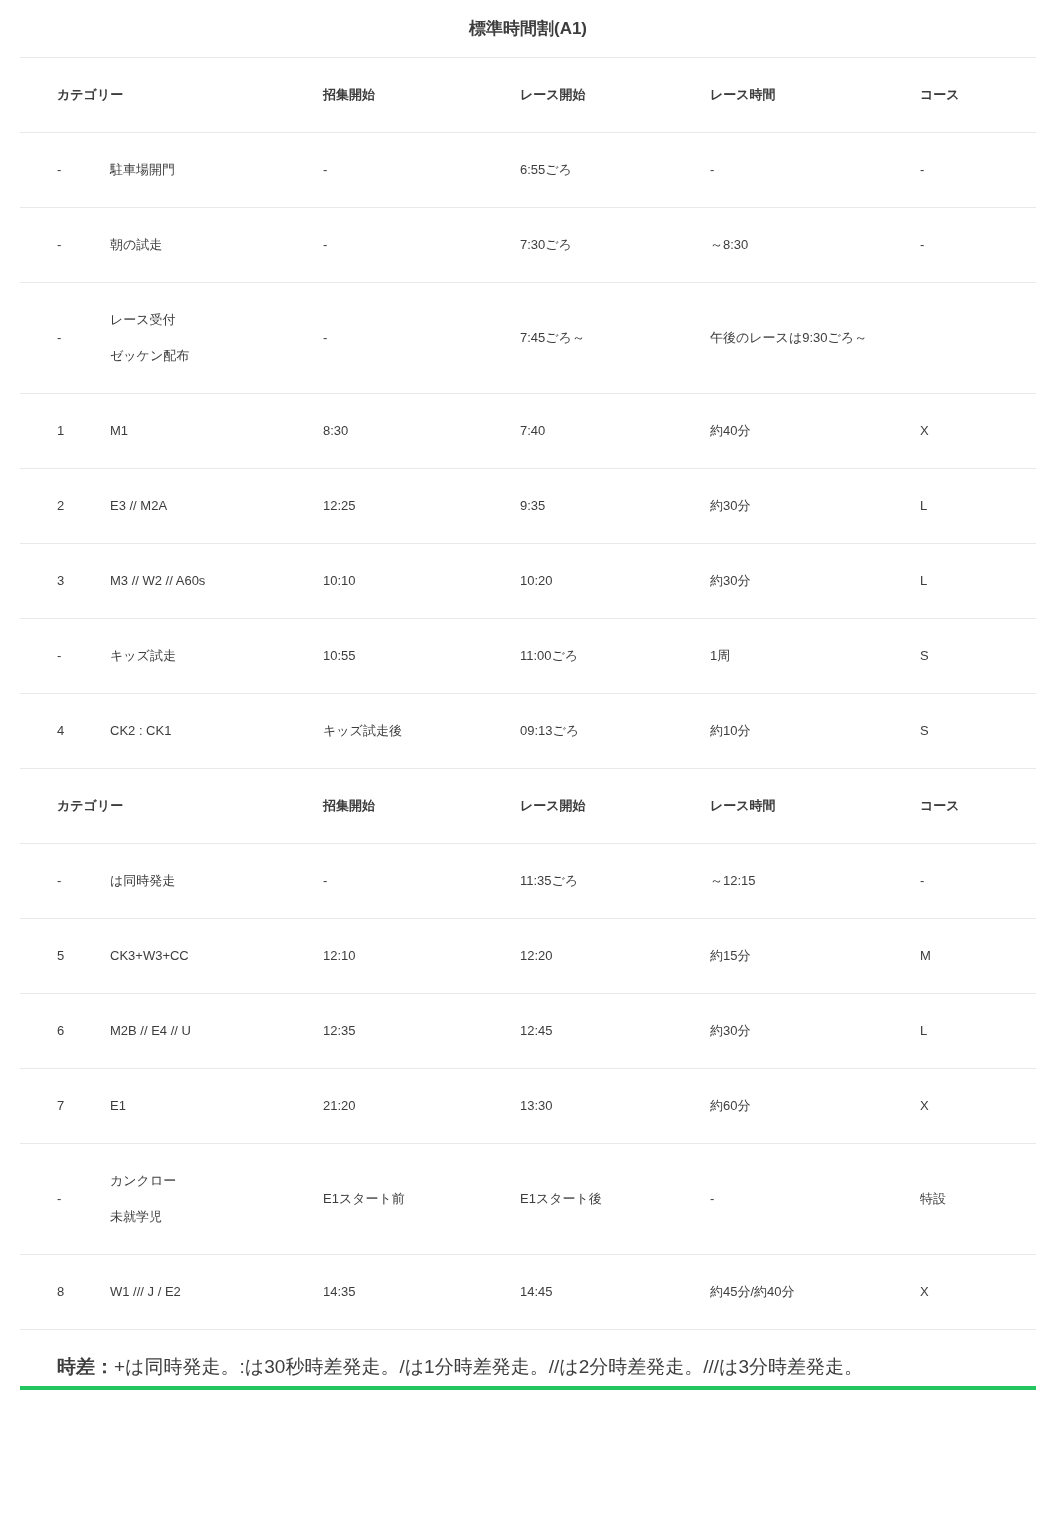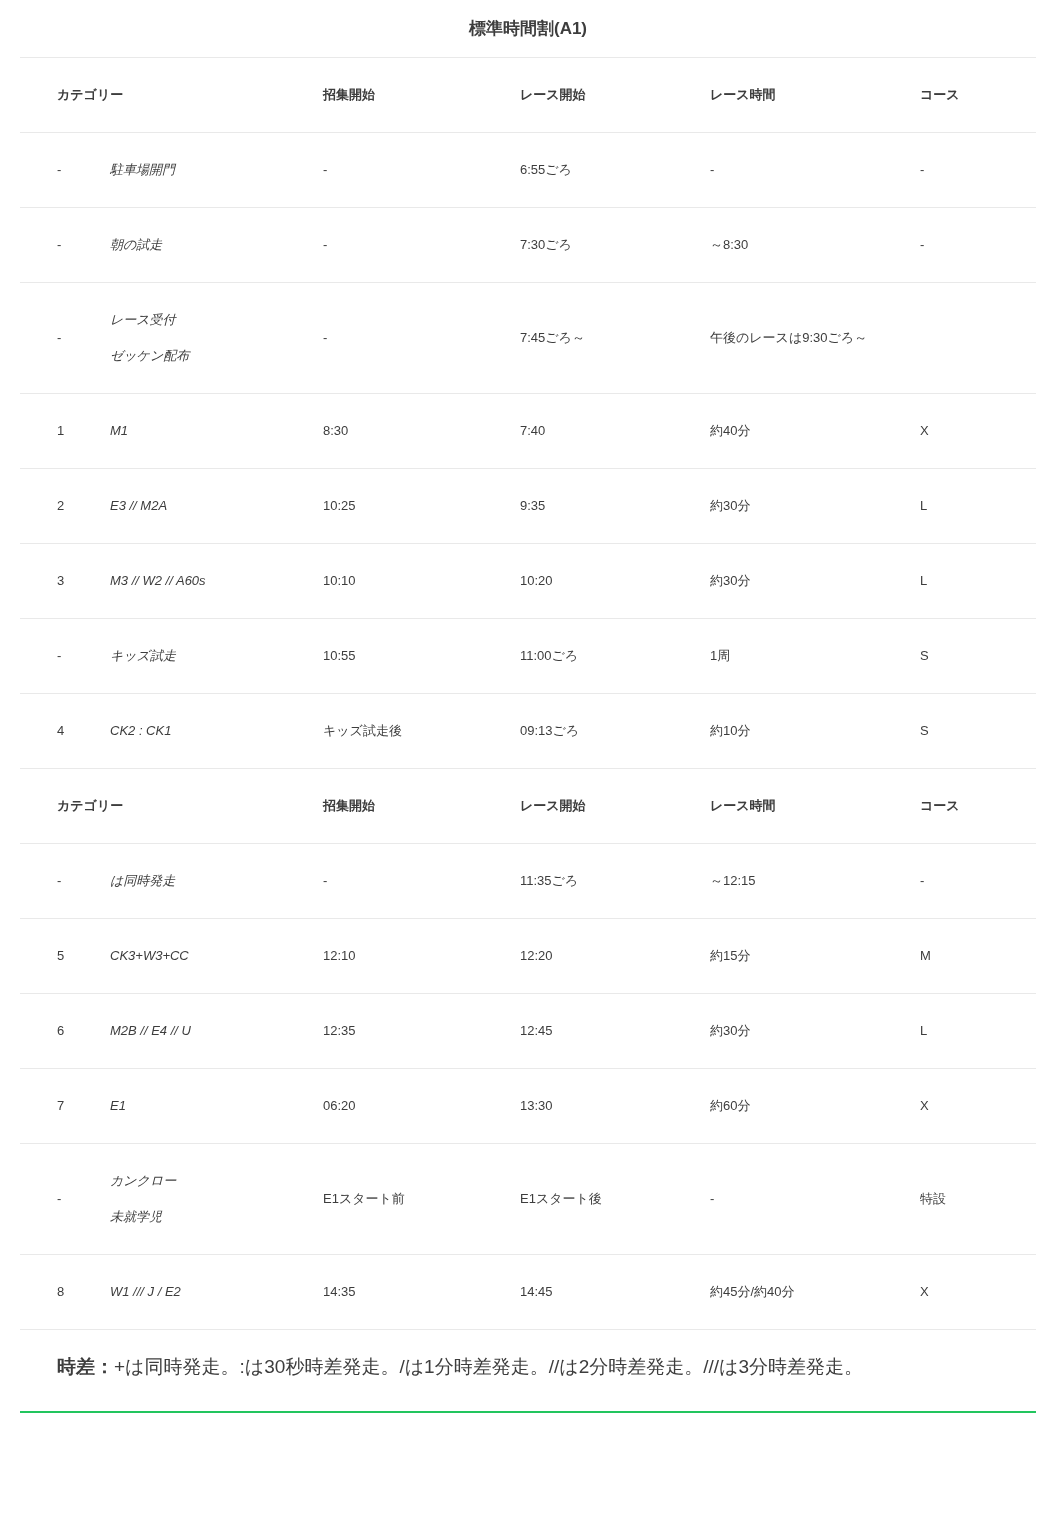--- a/index.html
+++ b/index.html
@@ -50,30 +50,29 @@
   }
   table.schedule th {
     font-weight: bold;
   }
   table.schedule th:first-child,
   table.schedule td:first-child {
     padding-left: 37px;
   }
   td.cell-category {
     white-space: pre-line;
-    font-style: italic;
   }
   td.cell-race-time {
     white-space: nowrap;
   }
   .note {
-    padding: 19px 10px 26px 37px;
+    padding: 19px 10px 1px 37px;
     font-size: 19px;
     line-height: 36px;
-    border-bottom: 2px solid #22c55e;
+    border-bottom: 4px solid #22c55e;
   }
   .note .note-label {
     font-weight: bold;
   }
 </style>
 </head>
 <body>
 
 <div class="page-title">標準時間割(A1)</div>
 
@@ -125,21 +124,21 @@
         <td>1</td>
         <td class="cell-category">M1</td>
         <td>8:30</td>
         <td>7:40</td>
         <td class="cell-race-time">約40分</td>
         <td>X</td>
       </tr>
       <tr>
         <td>2</td>
         <td class="cell-category">E3 // M2A</td>
-        <td>10:25</td>
+        <td>12:25</td>
         <td>9:35</td>
         <td class="cell-race-time">約30分</td>
         <td>L</td>
       </tr>
       <tr>
         <td>3</td>
         <td class="cell-category">M3 // W2 // A60s</td>
         <td>10:10</td>
         <td>10:20</td>
         <td class="cell-race-time">約30分</td>
@@ -190,21 +189,21 @@
         <td>6</td>
         <td class="cell-category">M2B // E4 // U</td>
         <td>12:35</td>
         <td>12:45</td>
         <td class="cell-race-time">約30分</td>
         <td>L</td>
       </tr>
       <tr>
         <td>7</td>
         <td class="cell-category">E1</td>
-        <td>06:20</td>
+        <td>21:20</td>
         <td>13:30</td>
         <td class="cell-race-time">約60分</td>
         <td>X</td>
       </tr>
       <tr>
         <td>-</td>
         <td class="cell-category">カンクロー
 未就学児</td>
         <td>E1スタート前</td>
         <td>E1スタート後</td>

